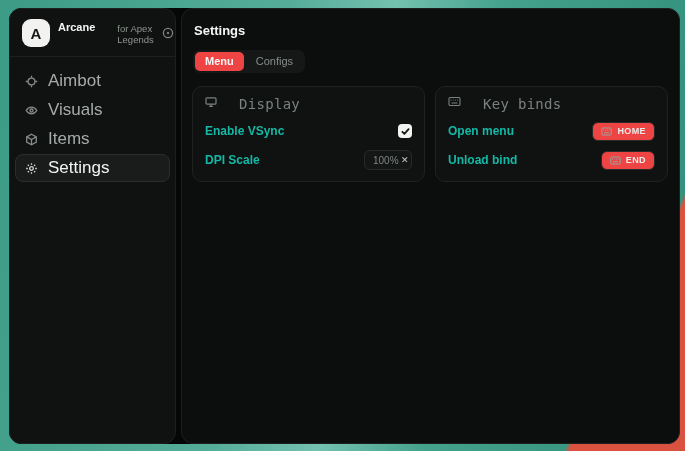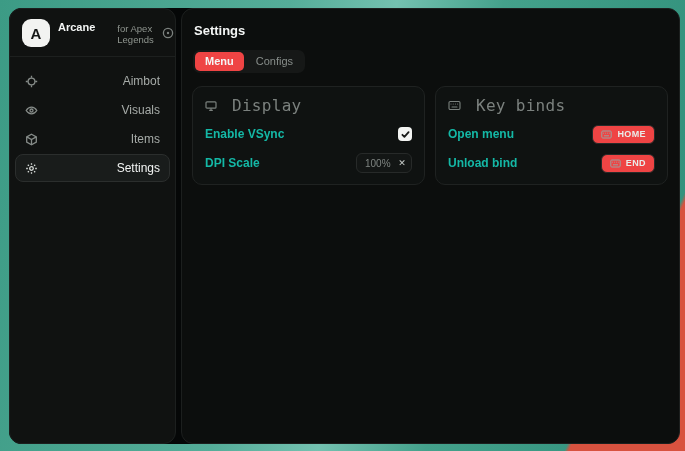--- a/index.html
+++ b/index.html
@@ -57,21 +57,21 @@
   .side-divider { height: 1px; background: #1d201f; }
   .side-body { flex: 1; display: flex; flex-direction: column; padding-top: 10px; }
   .category-label {
     font-size: 10px; color: #6f7572; letter-spacing: .2px;
     padding: 0 14px; margin: 2px 0 9px;
   }
   .nav { display: flex; flex-direction: column; gap: 1px; padding: 0 5px; }
   .nav-item {
     height: 28px; display: flex; align-items: center; gap: 10px;
     padding: 0 9px; border-radius: 8px; border: 1px solid transparent;
-    color: #a6aba8; font-size: 12px; cursor: pointer; justify-content: space-between;
+    color: #a6aba8; font-size: 17px; cursor: pointer;
   }
   .nav-item .nav-icon { color: #868c89; display: grid; place-items: center; width: 13px; }
   .nav-item.selected {
     background: #191c1b; border-color: #2b2e2d; color: #f2f4f3;
   }
   .nav-item.selected .nav-icon { color: #d6dad7; }
   .side-spacer { flex: 1; }
   .side-footer {
     margin: 0 5px 5px; padding: 7px 10px 8px;
     border: 1px solid #222524; border-radius: 9px;
@@ -93,37 +93,37 @@
     color: #878d8a; cursor: pointer;
   }
   .tab.selected { background: #ef4444; color: #f4f6f5; font-weight: 600; }
 
   .cards { display: flex; gap: 10px; margin-top: 13px; }
   .card {
     width: 233px; background: #0f1211; border: 1px solid #1f2221;
     border-radius: 10px; padding: 9px 12px 11px;
   }
   .card-header {
-    display: flex; align-items: center; gap: 15px;
+    display: flex; align-items: flex-start; gap: 22px;
     color: #7b817e; font-family: "DejaVu Sans Mono", monospace;
-    font-size: 16px; letter-spacing: .3px;
+    font-size: 14px; letter-spacing: .3px;
   }
   .row {
     display: flex; align-items: center; justify-content: space-between;
     margin-top: 9px; height: 20px;
   }
   .row-label { font-size: 12px; font-weight: 600; color: #14b8a6; }
 
   .checkbox {
     width: 14px; height: 14px; background: #f2f4f2; border-radius: 4px;
     display: grid; place-items: center; cursor: pointer;
   }
   .dpi-field {
     display: flex; align-items: center; justify-content: space-between;
-    width: 56px; height: 20px;
+    width: 48px; height: 20px;
     background: #131615; border: 1px solid #272a29; border-radius: 6px;
     cursor: text;
   }
   .dpi-value { font-size: 10px; color: #7f8582; padding-left: 8px; }
   .dpi-clear {
     width: 18px; text-align: center; font-size: 9px; color: #c7ccc9;
     cursor: pointer; line-height: 18px;
   }
   .key-btn {
     display: flex; align-items: center; gap: 5px;

